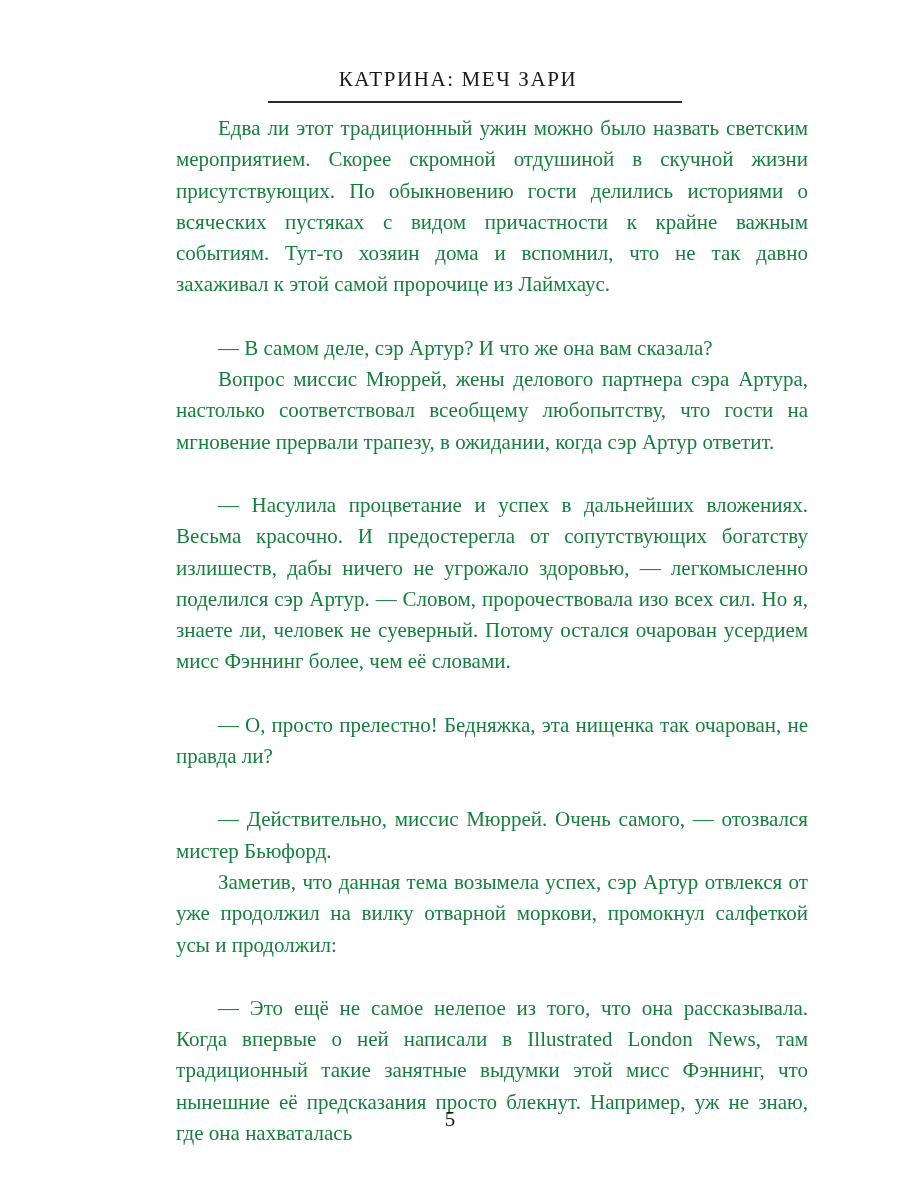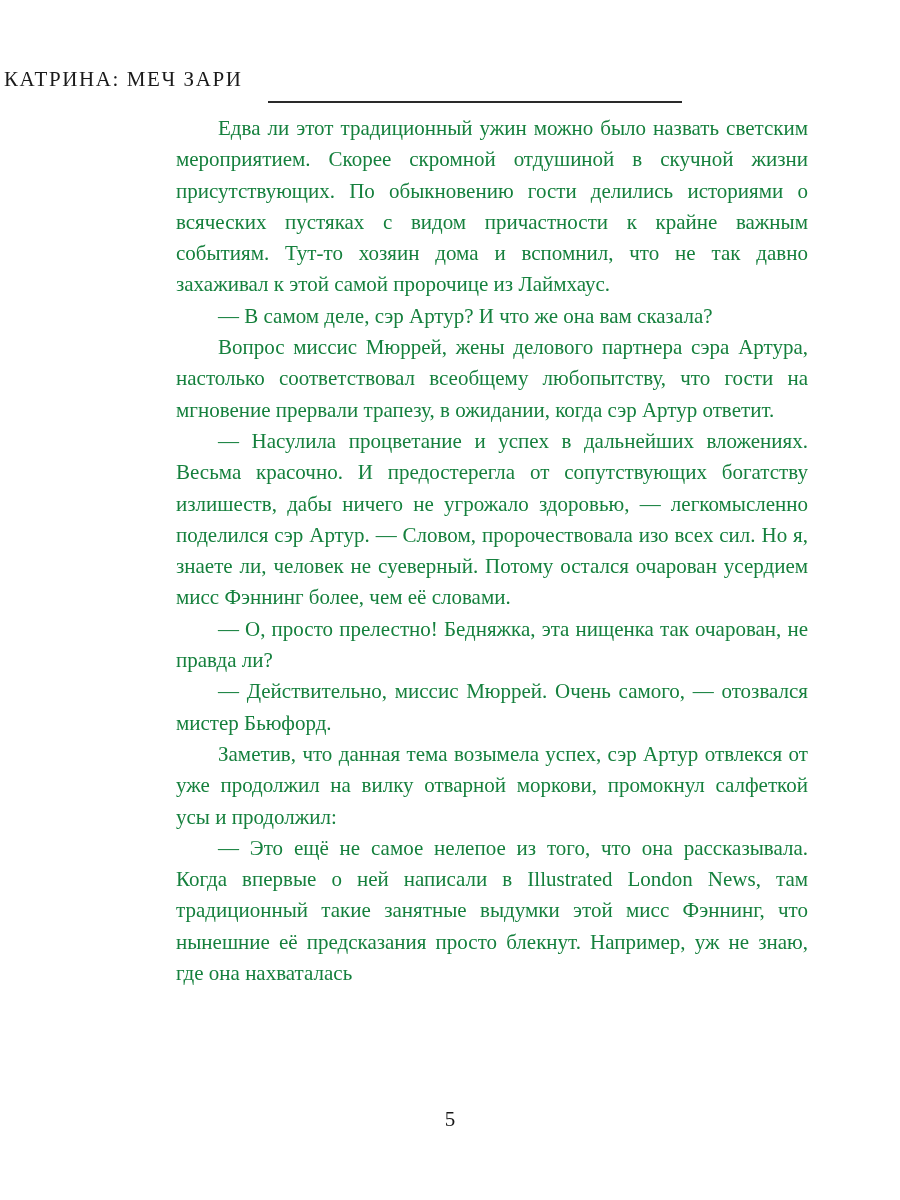--- a/index.html
+++ b/index.html
@@ -17,22 +17,23 @@
   .page {
     position: relative;
     width: 900px;
     height: 1200px;
     box-sizing: border-box;
     padding: 0;
   }
   .running-head {
     position: absolute;
     top: 68px;
-    left: 4px;
+    left: 16px;
     right: 0;
+    text-align: center;
   }
   .running-head .rh-text {
     display: inline-block;
     font-family: "Liberation Serif", serif;
     font-size: 21px;
     letter-spacing: 1.6px;
     color: #1a1a1a;
     text-transform: uppercase;
     line-height: 1.1;
   }
@@ -55,20 +56,21 @@
     text-justify: inter-word;
     color: #15803d;
     hyphens: manual;
   }
   .body-text p {
     margin: 0;
     text-indent: 2.0em;
   }
   .body-text p.dialogue {
     text-indent: 2.0em;
+    margin-top: 32px;
   }
   .folio {
     position: absolute;
     bottom: 68px;
     left: 0;
     right: 0;
     text-align: center;
     font-size: 21px;
     color: #171717;
   }

